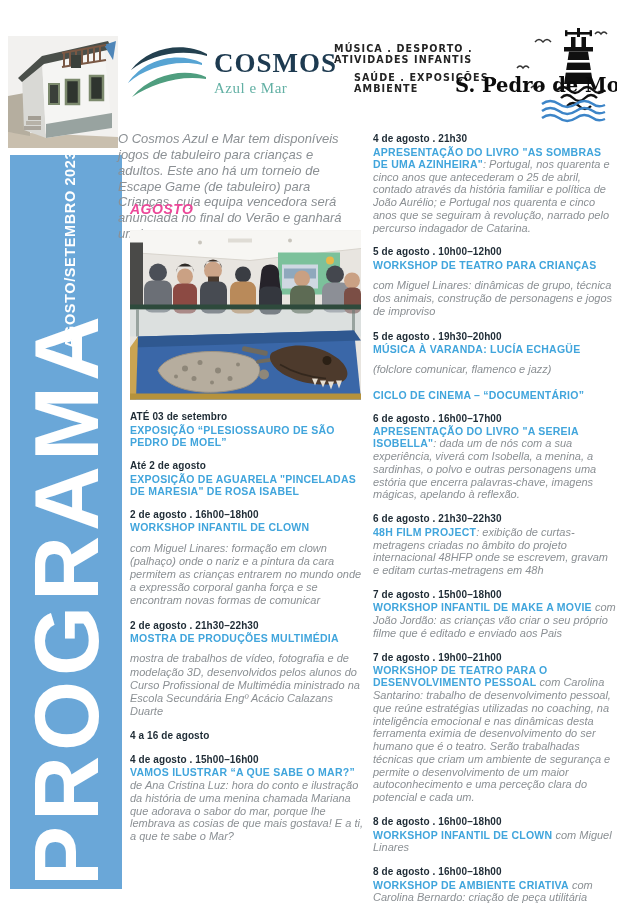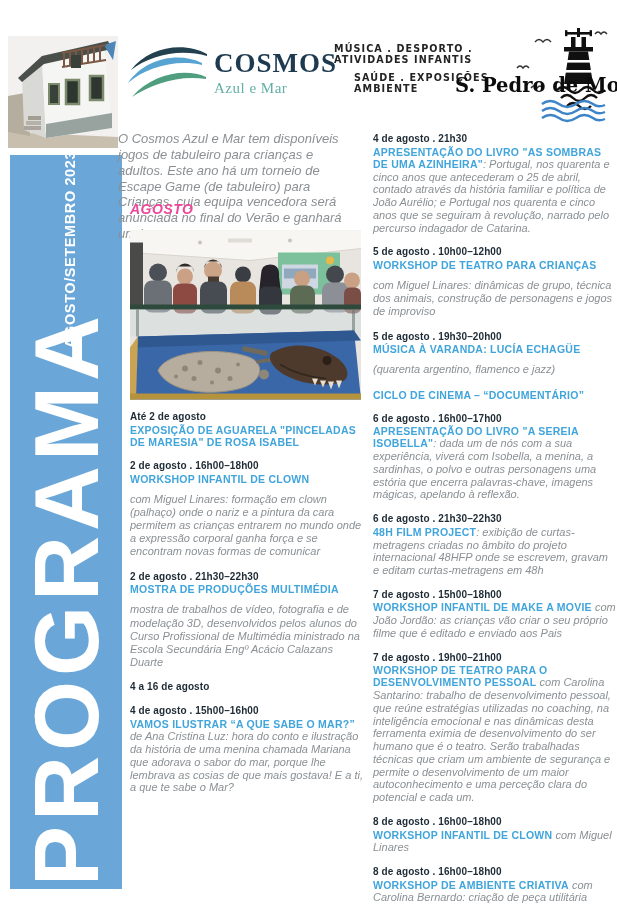--- a/index.html
+++ b/index.html
@@ -207,20 +207,25 @@
     <g fill="#e8e0d2">
       <polygon points="206,150 209,158 212,150"></polygon>
       <polygon points="198,151 201,159 204,151"></polygon>
       <polygon points="190,150 193,157 196,150"></polygon>
       <polygon points="182,148 185,155 188,148"></polygon>
     </g>
     <path d="M150,134 q20,12 46,14" stroke="#33271d" stroke-width="1.5" fill="none"></path>
   </svg>
 
   <section class="events-left">
+  <div class="event">
+    <div class="event-date">ATÉ 03 de setembro</div>
+    <p class="event-body"><span class="event-title">EXPOSIÇÃO “PLESIOSSAURO DE SÃO PEDRO DE MOEL”</span></p>
+
+  </div>
 
   <div class="event">
     <div class="event-date">Até 2 de agosto</div>
     <p class="event-body"><span class="event-title">EXPOSIÇÃO DE AGUARELA "PINCELADAS DE MARESIA" DE ROSA ISABEL</span></p>
 
   </div>
 
 
   <div class="event">
     <div class="event-date">2 de agosto . 16h00–18h00</div>
@@ -254,21 +259,21 @@
 
   <div class="event">
     <div class="event-date">5 de agosto . 10h00–12h00</div>
     <p class="event-body"><span class="event-title">WORKSHOP DE TEATRO PARA CRIANÇAS</span></p>
     <div class="event-desc block">com Miguel Linares: dinâmicas de grupo, técnica dos animais, construção de personagens e jogos de improviso</div>
   </div>
 
   <div class="event">
     <div class="event-date">5 de agosto . 19h30–20h00</div>
     <p class="event-body"><span class="event-title">MÚSICA À VARANDA: LUCÍA ECHAGÜE</span></p>
-    <div class="event-desc block">(quarenta argentino, flamenco e jazz)</div>
+    <div class="event-desc block">(folclore comunicar, flamenco e jazz)</div>
   </div>
 
   <div class="event">
     <p class="event-body"><span class="event-title">CICLO DE CINEMA – “DOCUMENTÁRIO”</span></p>
 
   </div>
 
   <div class="event">
     <div class="event-date">6 de agosto . 16h00–17h00</div>
     <p class="event-body"><span class="event-title">APRESENTAÇÃO DO LIVRO "A SEREIA ISOBELLA"</span><span class="event-desc inline">: dada um de nós com a sua experiência, viverá com Isobella, a menina, a sardinhas, o polvo e outras personagens uma estória que encerra palavras-chave, imagens mágicas, apelando à reflexão.</span></p>

